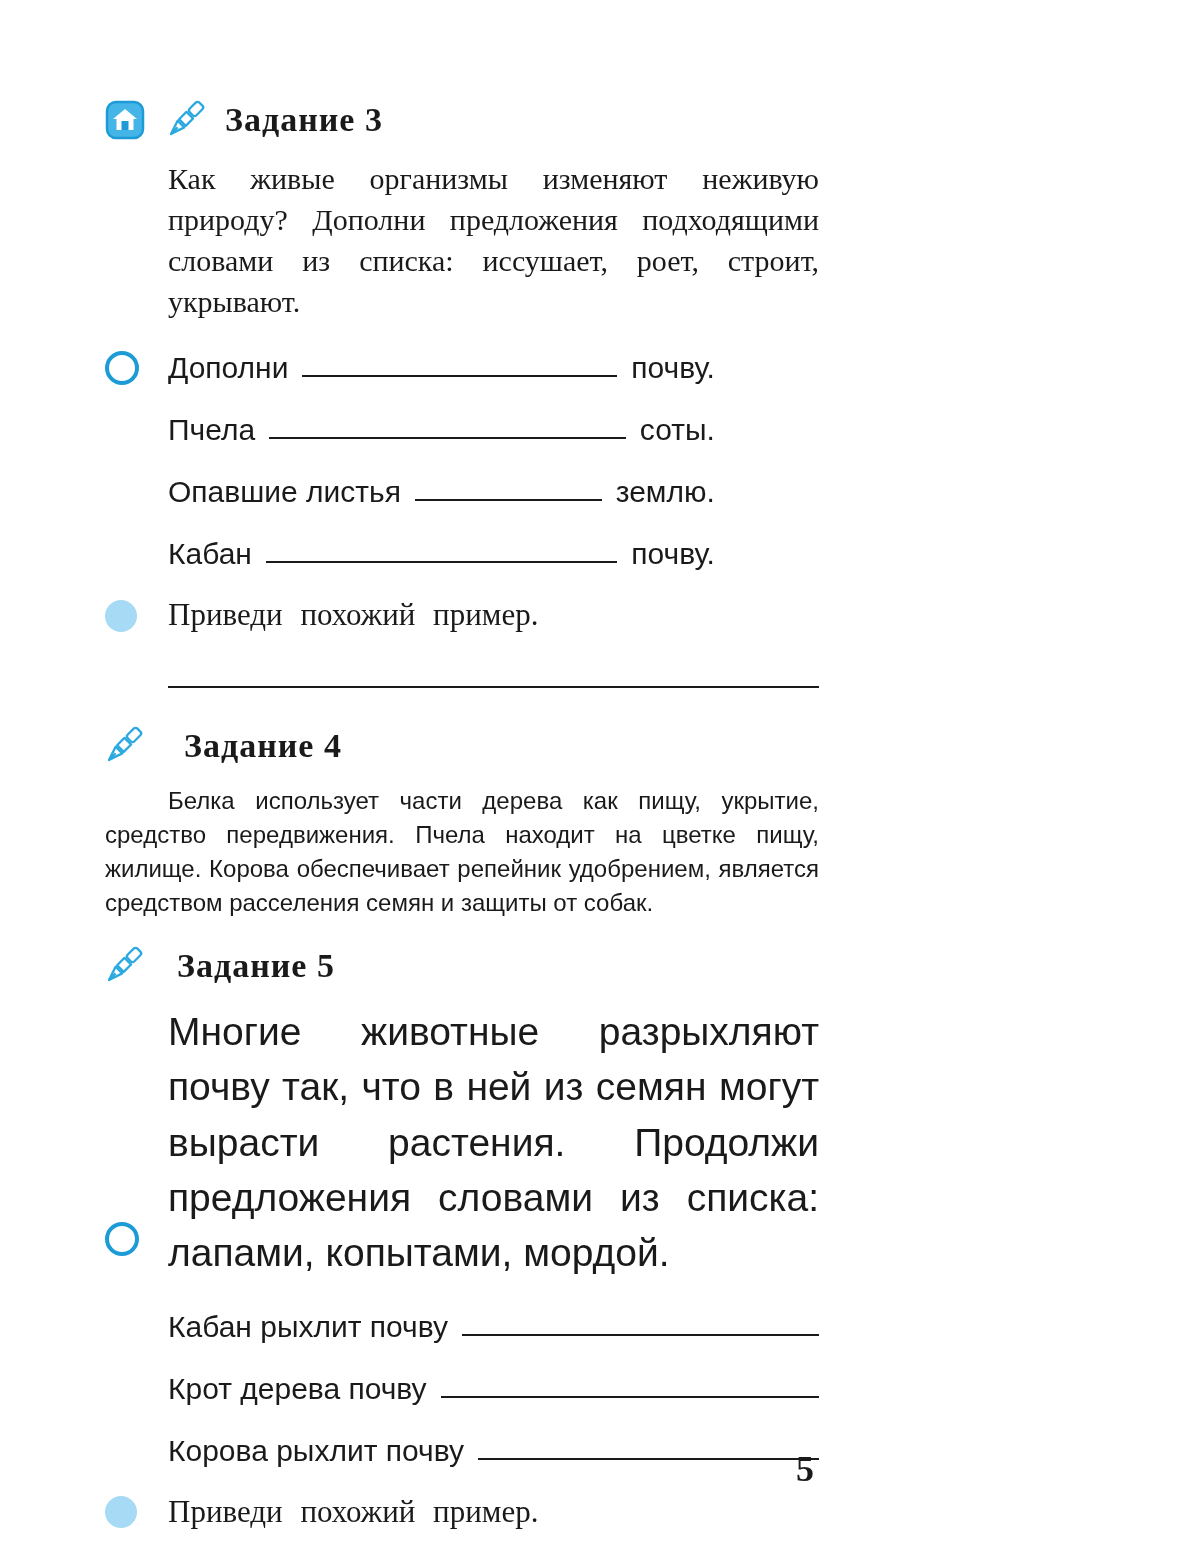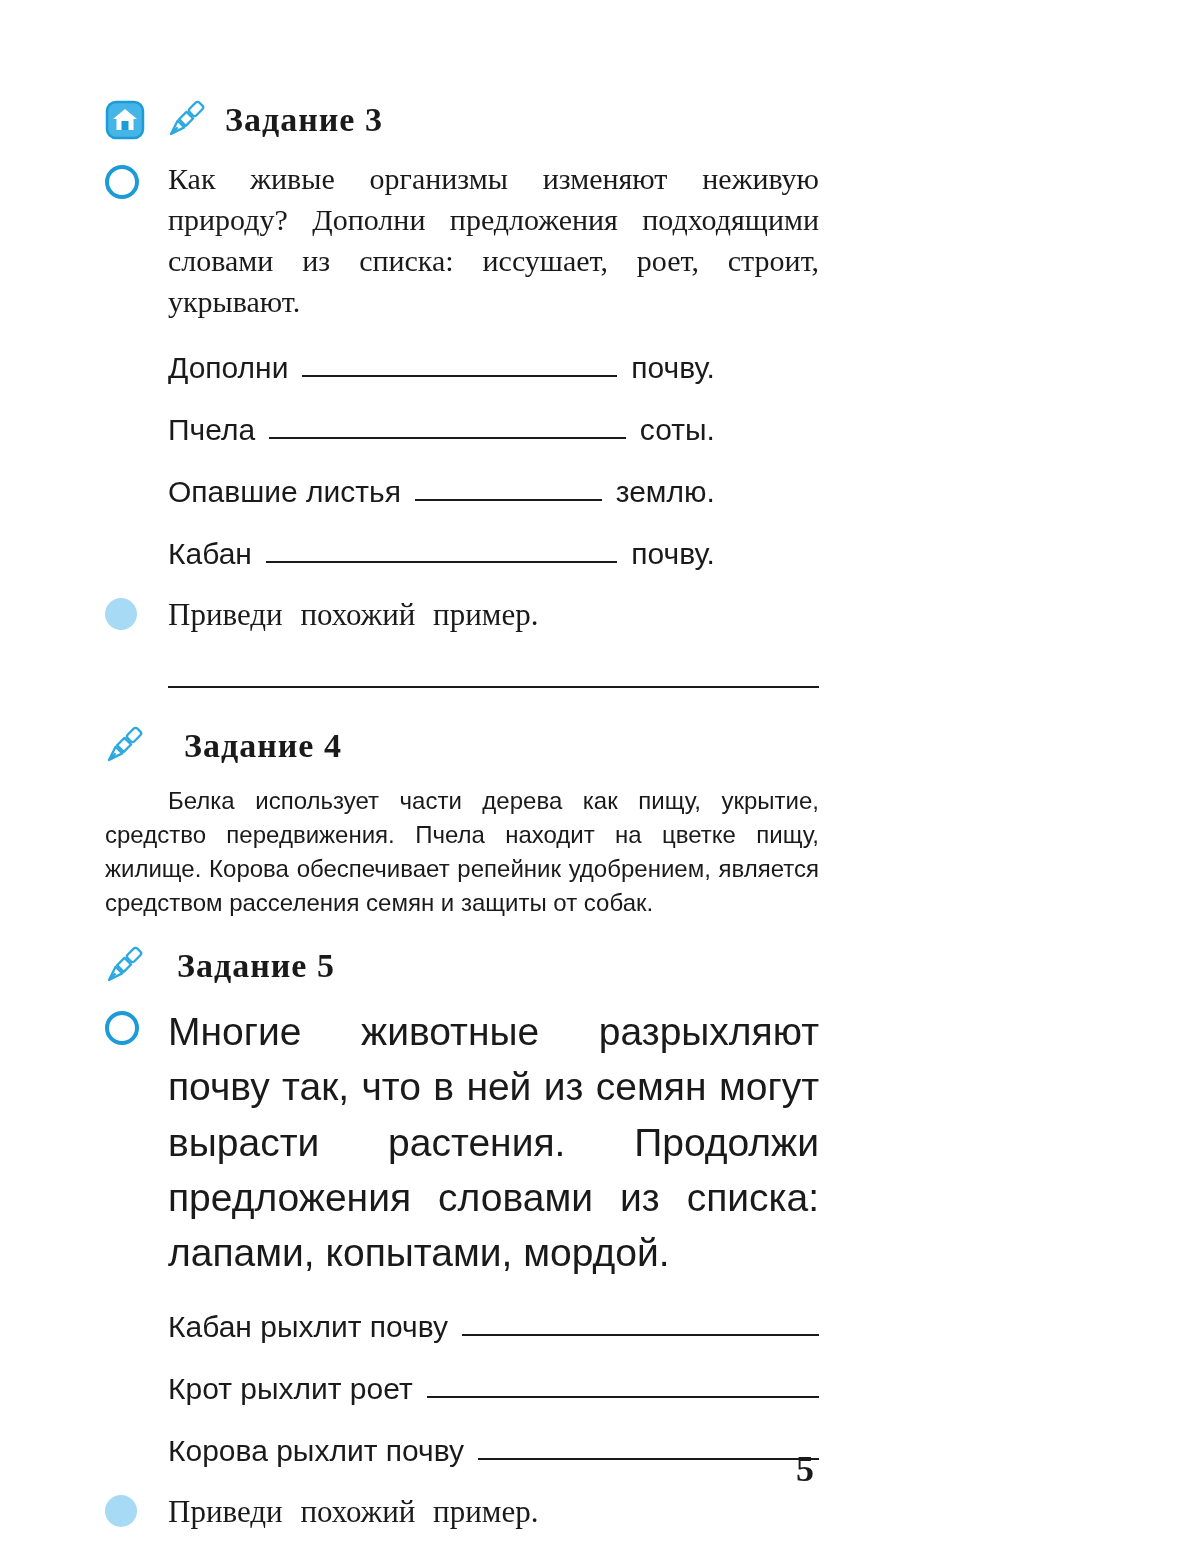--- a/index.html
+++ b/index.html
@@ -9,21 +9,21 @@
     color:#1a1a1a;
     position:relative;
     box-sizing:border-box;
   }
   .page{
     box-sizing:border-box;
     width:964px;height:1542px;
     padding:96px 145px 0 105px;
     position:relative;
   }
-  .row{display:flex;align-items:flex-start;}
+  .row{display:flex;align-items:center;}
   .gutter{flex:0 0 63px;display:flex;align-items:flex-start;padding-top:7px;}
   .main{flex:1;min-width:0;}
 
   
   .heading-row{display:flex;align-items:center;gap:16px;margin-bottom:14px;}
   h2{
     font-family:"Liberation Serif", serif;
     font-size:34px;font-weight:bold;margin:0;
     letter-spacing:1px;
   }
@@ -197,21 +197,21 @@
         <span class="circle-open"></span>
       </div>
       <div class="main">
         <p class="sans-par">Многие животные разрыхляют почву так, что в ней из семян могут вырасти растения. Продолжи предложения словами из списка: лапами, копытами, мордой.</p>
 
         <div class="blank-row">
           <span class="word">Кабан рыхлит почву</span>
           <span class="blank"></span>
         </div>
         <div class="blank-row">
-          <span class="word">Крот рыхлит роет</span>
+          <span class="word">Крот дерева почву</span>
           <span class="blank"></span>
         </div>
         <div class="blank-row">
           <span class="word">Корова рыхлит почву</span>
           <span class="blank"></span>
         </div>
       </div>
     </div>
 
     <div class="row prompt-row">

